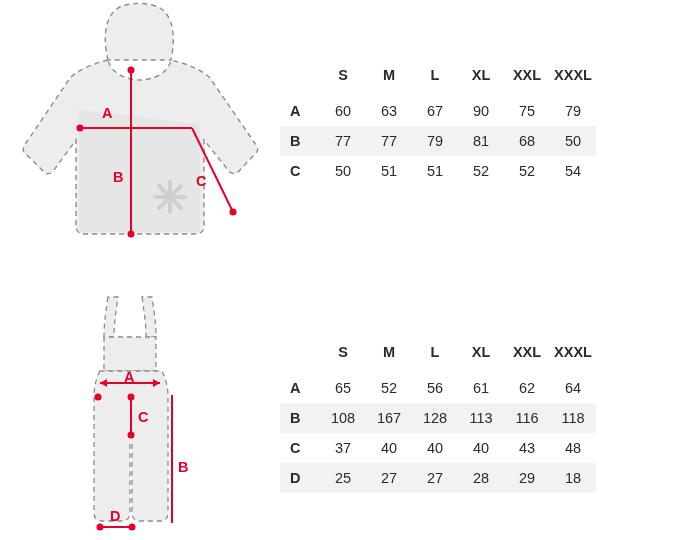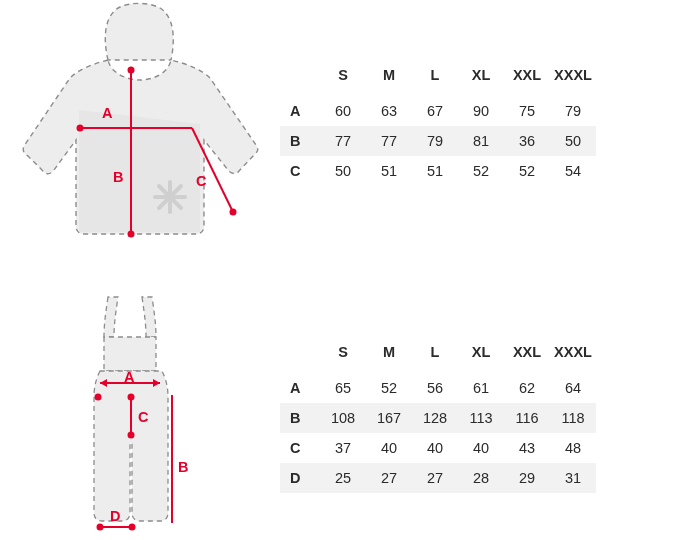--- a/index.html
+++ b/index.html
@@ -146,21 +146,21 @@
           <td>90</td>
           <td>75</td>
           <td>79</td>
         </tr>
         <tr class="alt">
           <th class="row-head">B</th>
           <td>77</td>
           <td>77</td>
           <td>79</td>
           <td>81</td>
-          <td>36</td>
+          <td>68</td>
           <td>50</td>
         </tr>
         <tr>
           <th class="row-head">C</th>
           <td>50</td>
           <td>51</td>
           <td>51</td>
           <td>52</td>
           <td>52</td>
           <td>54</td>
@@ -251,18 +251,18 @@
           <td>43</td>
           <td>48</td>
         </tr>
         <tr class="alt">
           <th class="row-head">D</th>
           <td>25</td>
           <td>27</td>
           <td>27</td>
           <td>28</td>
           <td>29</td>
-          <td>31</td>
+          <td>18</td>
         </tr>
       </tbody>
     </table>
   </div>
 </div>
 
 </body></html>

